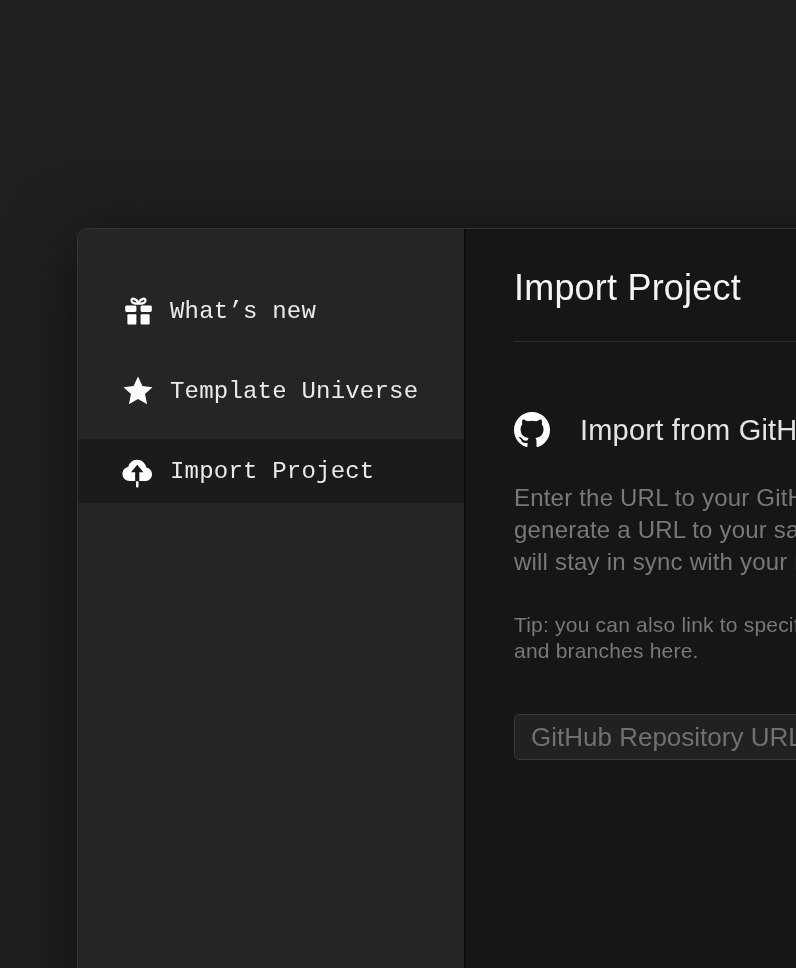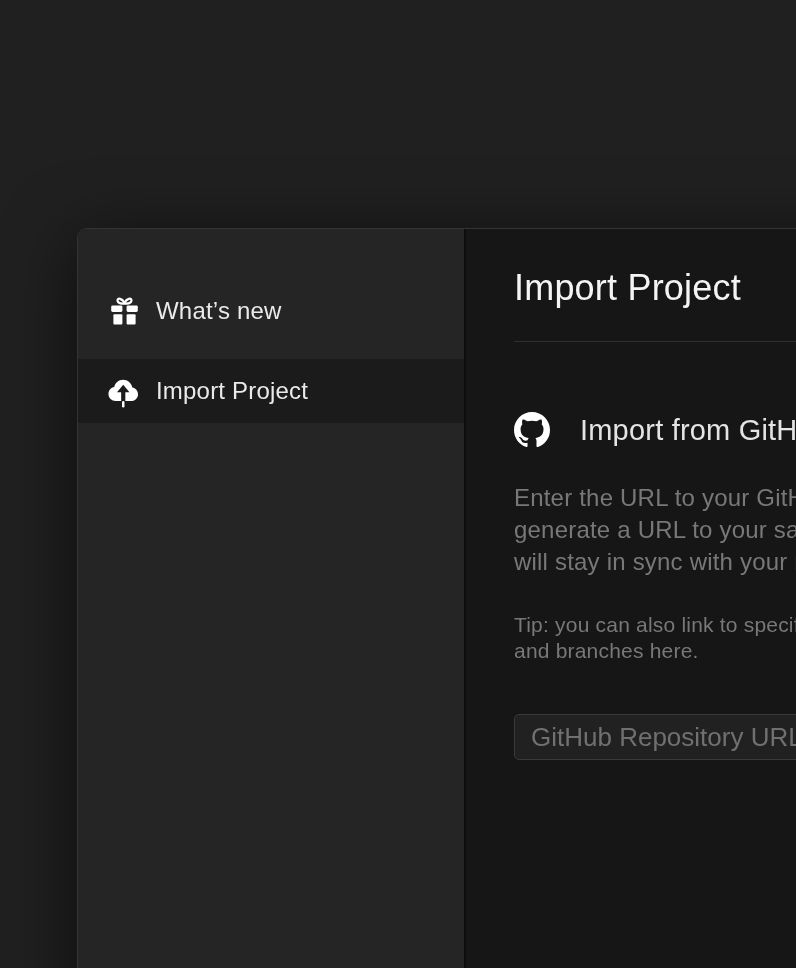--- a/index.html
+++ b/index.html
@@ -29,22 +29,23 @@
     flex-shrink: 0;
     background: #252525;
     border-right: 2px solid #0d0d0d;
     padding-top: 50px;
   }
   .side-item {
     height: 64px;
     margin-bottom: 16px;
     display: flex;
     align-items: center;
-    padding-left: 28px;
+    padding-left: 42px;
     cursor: pointer;
+    font-family: Liberation Mono, monospace;
   }
   .side-item.selected { background: #1b1b1b; }
   .side-icon {
     width: 36px; height: 40px;
     margin-right: 14px;
     display: flex; align-items: center; justify-content: center;
     flex-shrink: 0;
   }
   .side-label {
     font-size: 24px;
@@ -132,20 +133,28 @@
             <rect x="3.2" y="12.4" width="11.2" height="6.6" rx="1.4" fill="#ffffff"></rect>
             <rect x="18.6" y="12.4" width="11.2" height="6.6" rx="1.4" fill="#ffffff"></rect>
             <rect x="5.4" y="21.2" width="9" height="10.4" rx="1" fill="#ffffff"></rect>
             <rect x="18.6" y="21.2" width="9" height="10.4" rx="1" fill="#ffffff"></rect>
           </svg>
         </span>
         <span class="side-label">What’s new</span>
       </div>
 
 
+      <div class="side-item">
+        <span class="side-icon">
+          <svg width="34" height="34" viewBox="0 0 34 34">
+            <path d="M17 2.5 L21.4 12.1 L31.5 13.2 L24 20.1 L26.1 30.2 L17 25 L7.9 30.2 L10 20.1 L2.5 13.2 L12.6 12.1 Z" fill="#ffffff"></path>
+          </svg>
+        </span>
+        <span class="side-label">Template Universe</span>
+      </div>
 
       <div class="side-item selected">
         <span class="side-icon">
           <svg width="38" height="40" viewBox="0 0 38 40">
             <path d="M10.2 30.5 C6 30.5 2.6 27.2 2.6 23.1 C2.6 19.5 5.2 16.5 8.7 15.9 C9.4 11.4 13.3 8 18 8 C22.9 8 27 11.6 27.8 16.3 C31.2 16.8 33.8 19.7 33.8 23.3 C33.8 27.3 30.6 30.5 26.7 30.5 Z" fill="#ffffff"></path>
             <path d="M18.2 13.5 L11.6 21.3 L24.8 21.3 Z" fill="#1b1b1b"></path>
             <rect x="16" y="20.6" width="4.4" height="9.9" fill="#1b1b1b"></rect>
             <rect x="16.9" y="30.5" width="2.6" height="7" rx="1.3" fill="#ffffff"></rect>
             <rect x="16.9" y="25.5" width="2.6" height="5" fill="#1b1b1b"></rect>
           </svg>

